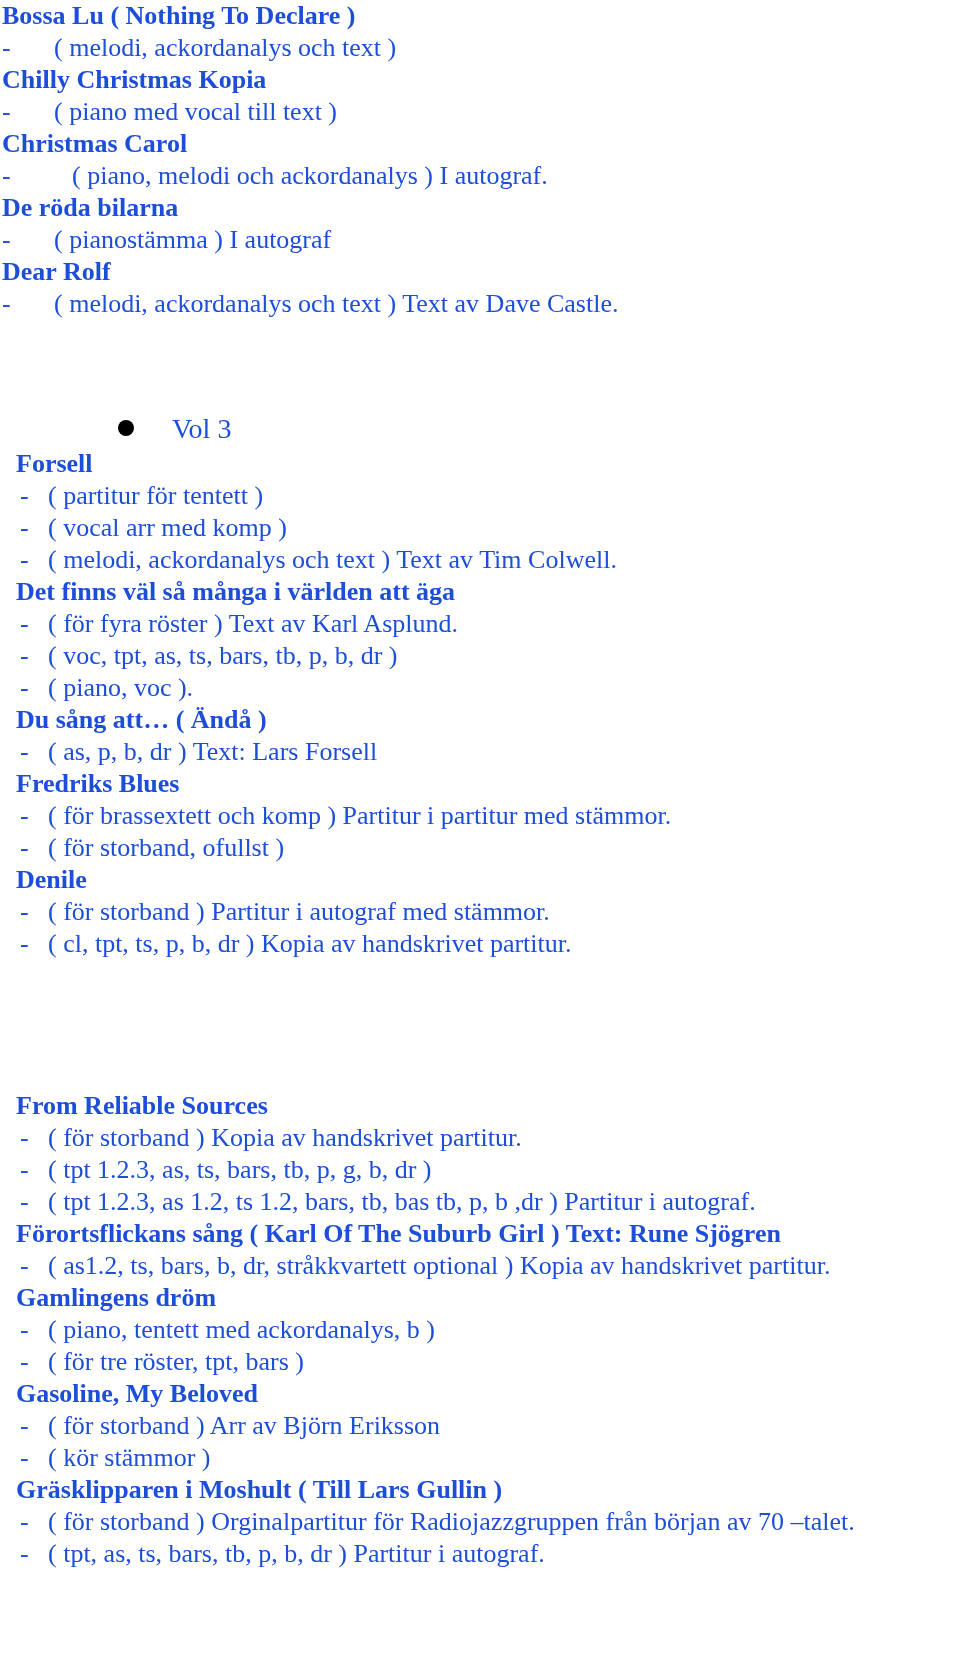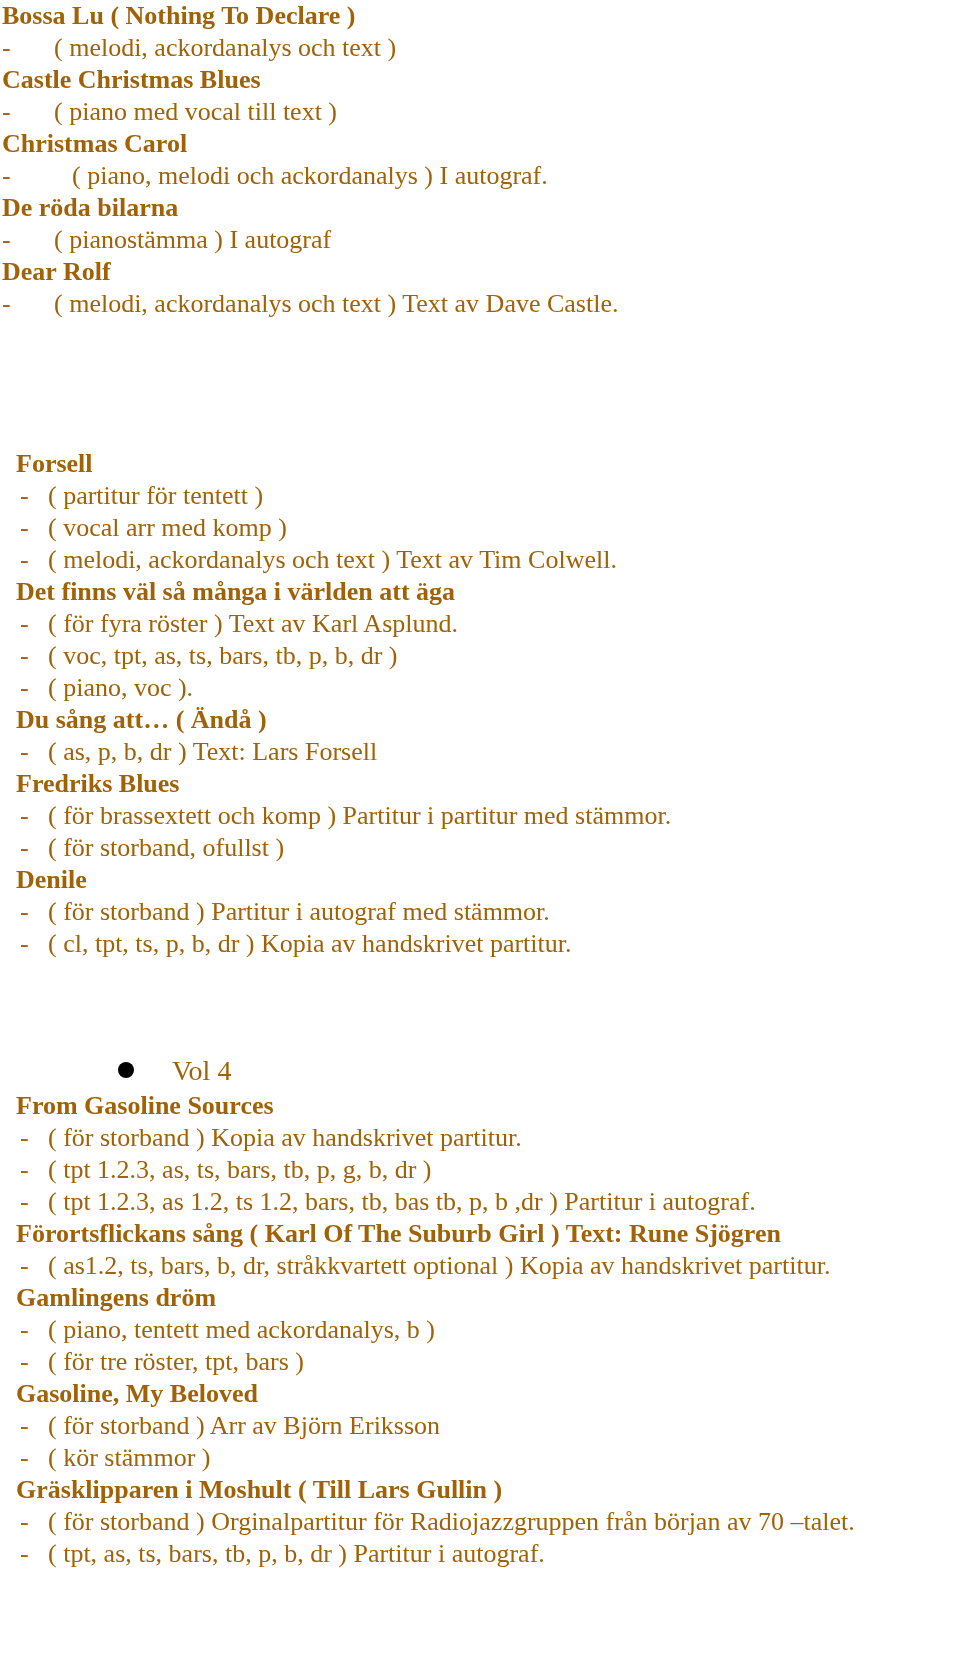--- a/index.html
+++ b/index.html
@@ -5,21 +5,21 @@
   html, body {
     margin: 0;
     padding: 0;
     background: #ffffff;
   }
   #page {
     position: relative;
     width: 960px;
     height: 1654px;
     background: #ffffff;
-    color: #a16207;
+    color: #1d4ed8;
     font-family: "Liberation Serif", "DejaVu Serif", serif;
     overflow: hidden;
   }
   .block { position: absolute; left: 0; top: 0; width: 960px; }
 
   
   .sec1 { padding-left: 2px; }
   .sec1 .title { font-size: 26px; line-height: 32px; font-weight: bold; white-space: pre; }
   .sec1 .item  { font-size: 26px; line-height: 32px; white-space: pre; }
   .sec1 .item .dash { display: inline-block; width: 52px; }
@@ -51,56 +51,56 @@
   .volrow .vollabel { display: inline-block; padding-left: 38px; }
 </style>
 </head>
 <body>
 
 <div id="page">
 
   <div class="block sec1" id="sec-0" style="top:0px;">
       <div class="title"><span>Bossa Lu ( Nothing To Declare )</span></div>
       <div class="item"><span class="dash">-</span><span>( melodi, ackordanalys och text )</span></div>
-      <div class="title"><span>Castle Christmas Blues</span></div>
+      <div class="title"><span>Chilly Christmas Kopia</span></div>
       <div class="item"><span class="dash">-</span><span>( piano med vocal till text )</span></div>
       <div class="title"><span>Christmas Carol</span></div>
       <div class="item deep"><span class="dash">-</span><span>( piano, melodi och ackordanalys ) I autograf.</span></div>
       <div class="title"><span>De röda bilarna</span></div>
       <div class="item"><span class="dash">-</span><span>( pianostämma ) I autograf</span></div>
       <div class="title"><span>Dear Rolf</span></div>
       <div class="item"><span class="dash">-</span><span>( melodi, ackordanalys och text ) Text av Dave Castle.</span></div>
     </div>
 
+  <div class="volrow" id="vol-3" style="top:378px; left:90px;">
+    <span class="bullet"></span><span class="vollabel">Vol 3</span>
+  </div>
 
   <div class="block sec2" id="sec-1" style="top:448px;">
       <div class="title"><span>Forsell</span></div>
       <div class="item"><span class="dash">-</span><span>( partitur för tentett )</span></div>
       <div class="item"><span class="dash">-</span><span>( vocal arr med komp )</span></div>
       <div class="item"><span class="dash">-</span><span>( melodi, ackordanalys och text ) Text av Tim Colwell.</span></div>
       <div class="title"><span>Det finns väl så många i världen att äga</span></div>
       <div class="item"><span class="dash">-</span><span>( för fyra röster ) Text av Karl Asplund.</span></div>
       <div class="item"><span class="dash">-</span><span>( voc, tpt, as, ts, bars, tb, p, b, dr )</span></div>
       <div class="item"><span class="dash">-</span><span>( piano, voc ).</span></div>
       <div class="title"><span>Du sång att</span><span class="reg">… ( Ändå )</span></div>
       <div class="item"><span class="dash">-</span><span>( as, p, b, dr ) Text: Lars Forsell</span></div>
       <div class="title"><span>Fredriks Blues</span></div>
       <div class="item"><span class="dash">-</span><span>( för brassextett och komp ) Partitur i partitur med stämmor.</span></div>
       <div class="item"><span class="dash">-</span><span>( för storband, ofullst )</span></div>
       <div class="title"><span>Denile</span></div>
       <div class="item"><span class="dash">-</span><span>( för storband ) Partitur i autograf med stämmor.</span></div>
       <div class="item"><span class="dash">-</span><span>( cl, tpt, ts, p, b, dr ) Kopia av handskrivet partitur.</span></div>
     </div>
 
-  <div class="volrow" id="vol-4" style="top:1020px; left:90px;">
-    <span class="bullet"></span><span class="vollabel">Vol 4</span>
-  </div>
 
   <div class="block sec2" id="sec-2" style="top:1090px;">
-      <div class="title"><span>From Gasoline Sources</span></div>
+      <div class="title"><span>From Reliable Sources</span></div>
       <div class="item"><span class="dash">-</span><span>( för storband ) Kopia av handskrivet partitur.</span></div>
       <div class="item"><span class="dash">-</span><span>( tpt 1.2.3, as, ts, bars, tb, p, g, b, dr )</span></div>
       <div class="item"><span class="dash">-</span><span>( tpt 1.2.3, as 1.2, ts 1.2, bars, tb, bas tb, p, b ,dr ) Partitur i autograf.</span></div>
       <div class="title"><span>Förortsflickans sång ( Karl Of The Suburb Girl )</span><span class="reg"> Text: Rune Sjögren</span></div>
       <div class="item"><span class="dash">-</span><span>( as1.2, ts, bars, b, dr, stråkkvartett optional ) Kopia av handskrivet partitur.</span></div>
       <div class="title"><span>Gamlingens dröm</span></div>
       <div class="item"><span class="dash">-</span><span>( piano, tentett med ackordanalys, b )</span></div>
       <div class="item"><span class="dash">-</span><span>( för tre röster, tpt, bars )</span></div>
       <div class="title"><span>Gasoline, My Beloved</span></div>
       <div class="item"><span class="dash">-</span><span>( för storband ) Arr av Björn Eriksson</span></div>

